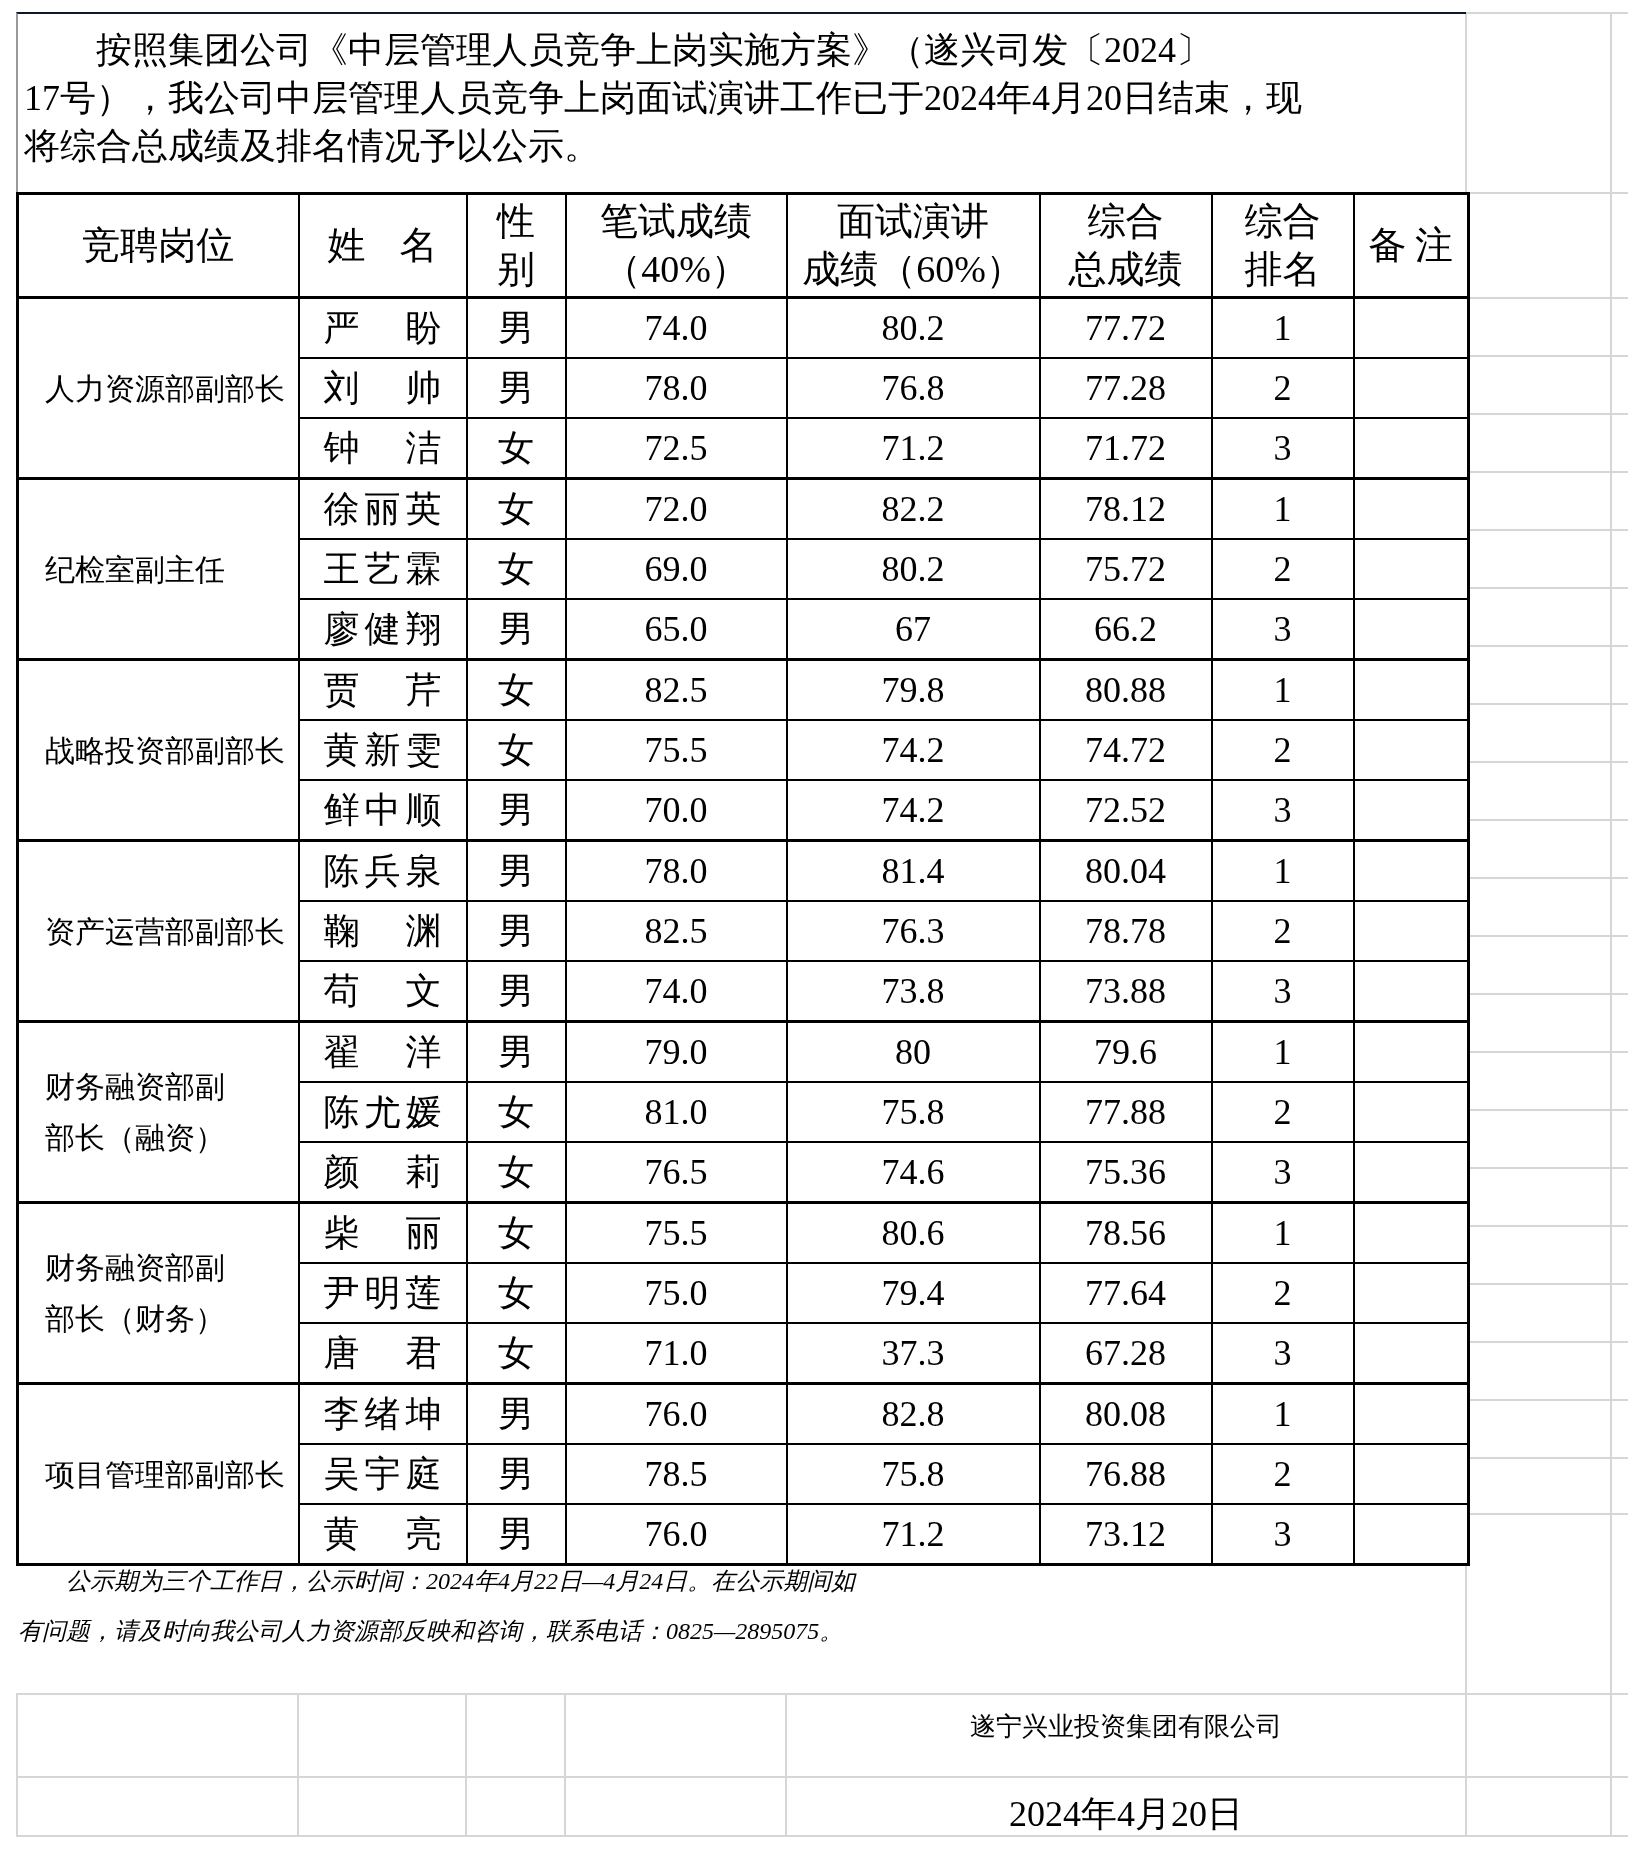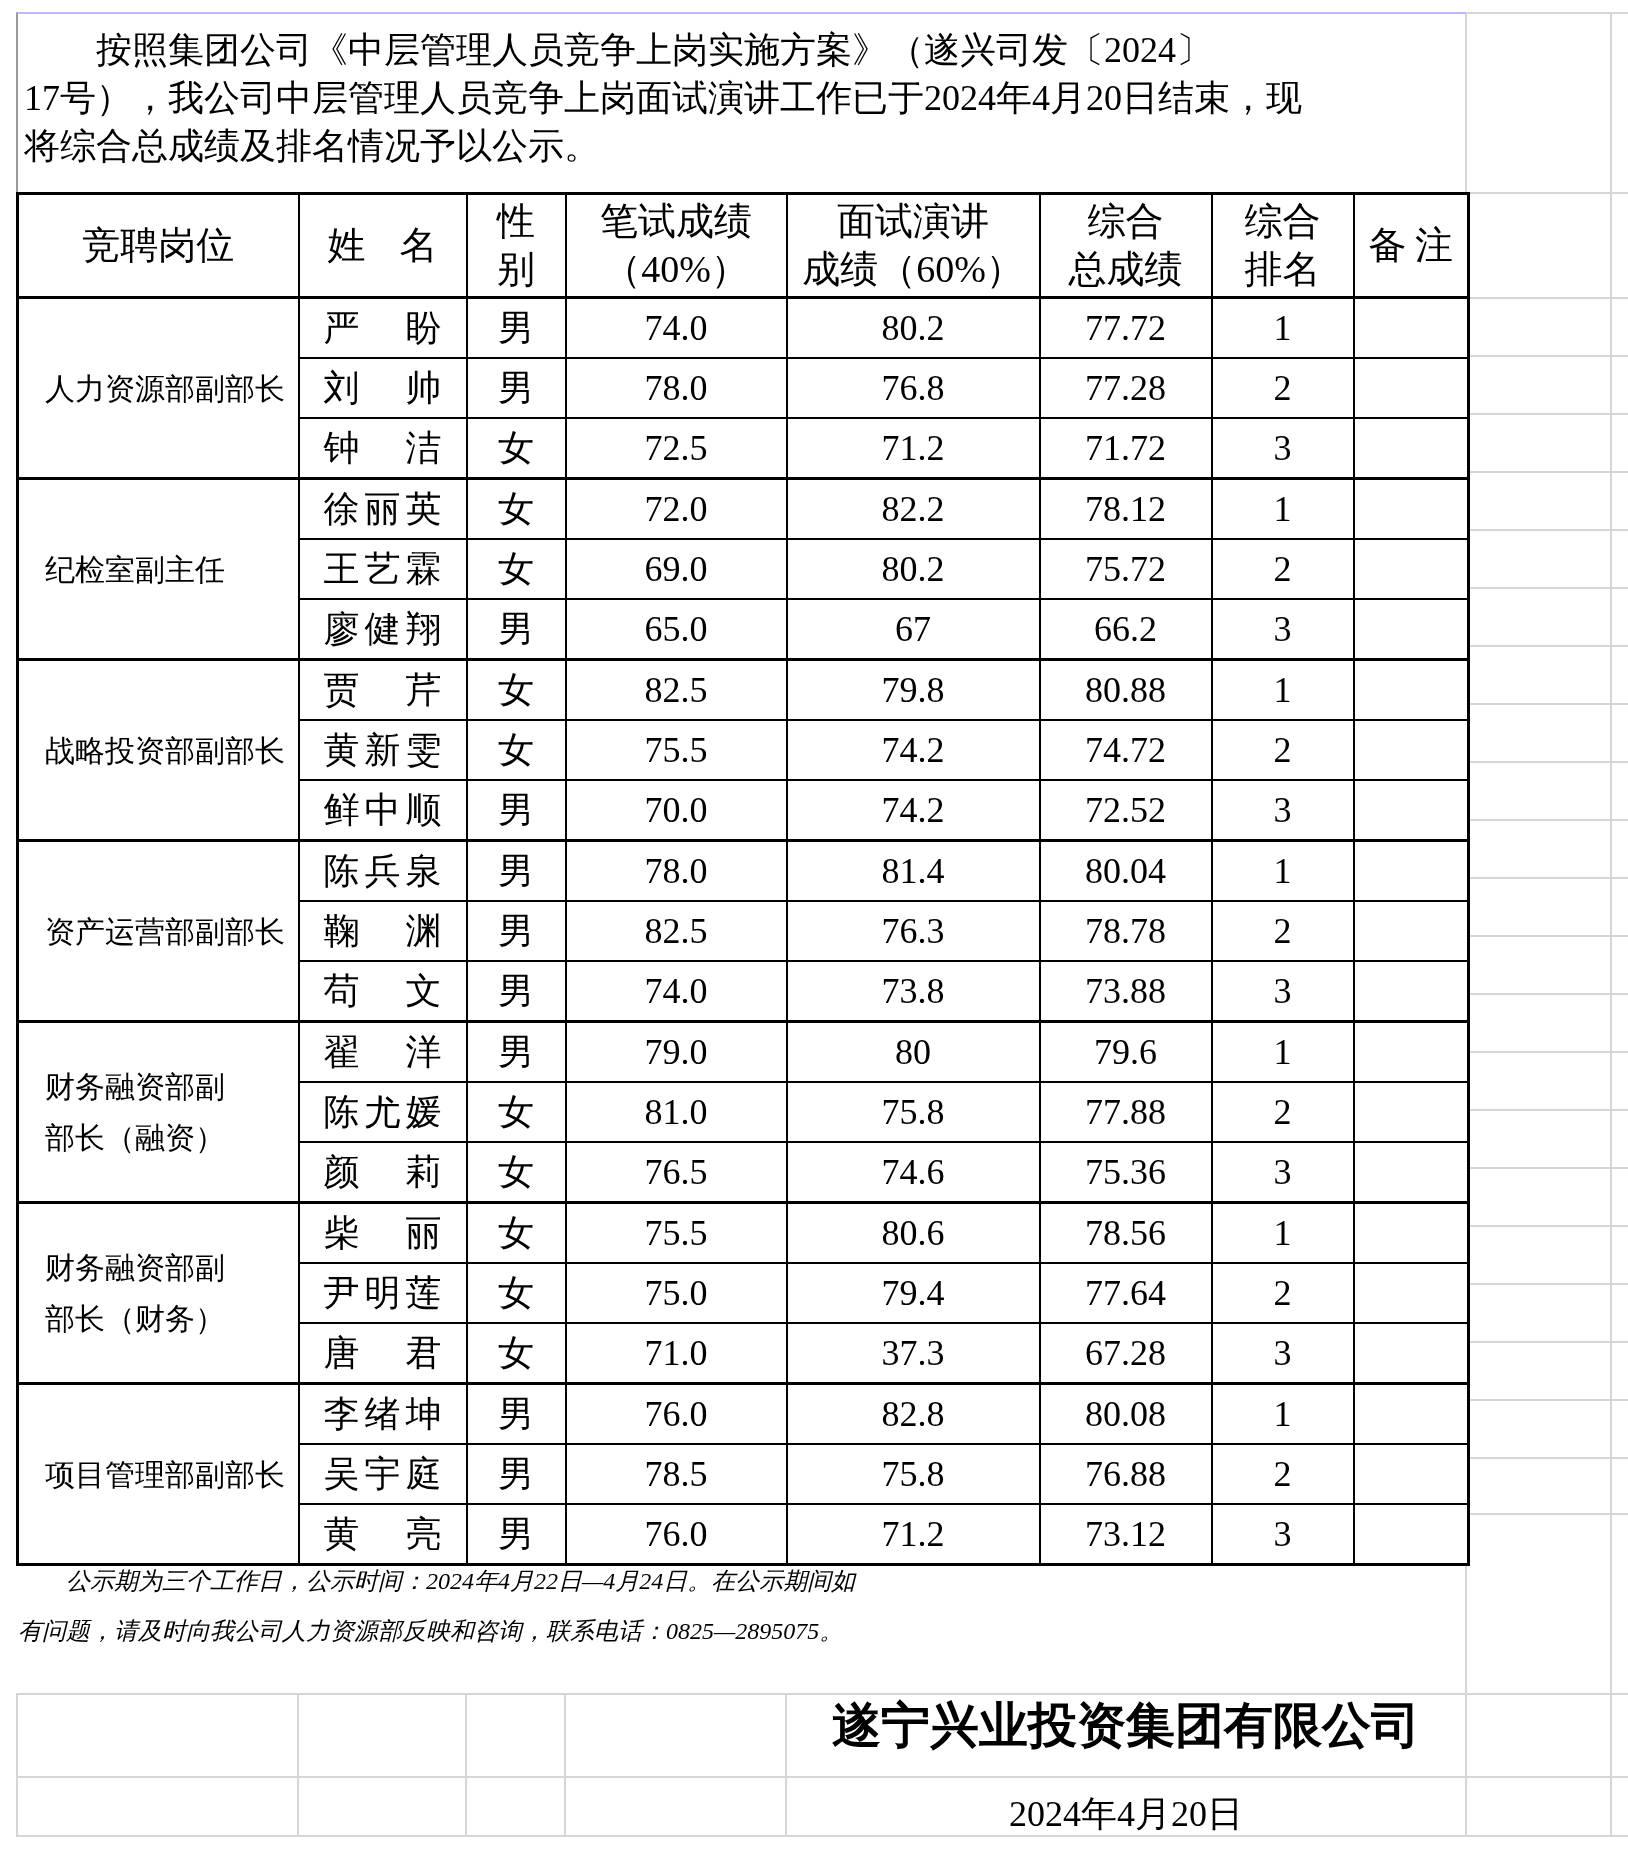--- a/index.html
+++ b/index.html
@@ -5,21 +5,21 @@
   html,body{margin:0;padding:0;background:#ffffff;}
   #screen{
     position:relative;width:1628px;height:1854px;background:#ffffff;overflow:hidden;
     font-family:"Liberation Serif","DejaVu Serif",serif;color:#000;
   }
   .gl{position:absolute;background:#d6d6d6;z-index:0;}
 
   
   #intro{
     position:absolute;left:16px;top:12px;width:1450px;height:180px;box-sizing:border-box;
-    border-top:2px solid #c4b5fd;border-left:2px solid #9a9a9a;
+    border-top:2px solid #0f172a;border-left:2px solid #9a9a9a;
     padding:12px 0 0 6px;font-size:36px;line-height:48px;
     text-indent:2em;white-space:pre-line;z-index:3;
   }
 
   
   #tbl{
     position:absolute;left:16px;top:192px;width:1451px;z-index:2;
     border-collapse:collapse;table-layout:fixed;border:3px solid #000;background:#fff;
   }
   #tbl td{
@@ -43,21 +43,21 @@
     position:absolute;left:12px;top:1518px;width:1430px;z-index:3;
     font-size:24px;line-height:50px;padding:38px 0 0 6px;
     text-indent:2em;white-space:pre-line;font-style:italic;
   }
 
   
   .sigcell{
     position:absolute;left:787px;width:678px;z-index:3;
     display:flex;align-items:center;justify-content:center;text-align:center;
   }
-  #sig-company{top:1695px;height:62px;font-size:49px;font-weight:bold;}
+  #sig-company{top:1695px;height:62px;font-size:26px;}
   #sig-date{top:1778px;height:72px;font-size:36px;}
 </style>
 </head>
 <body>
 
 <div id="screen">
 
   <div id="gridlines">
       <div class="gl" style="left: 1467px; top: 12px; width: 161px; height: 2px;"></div>
       <div class="gl" style="left: 1465px; top: 12px; width: 2px; height: 1825px;"></div>

